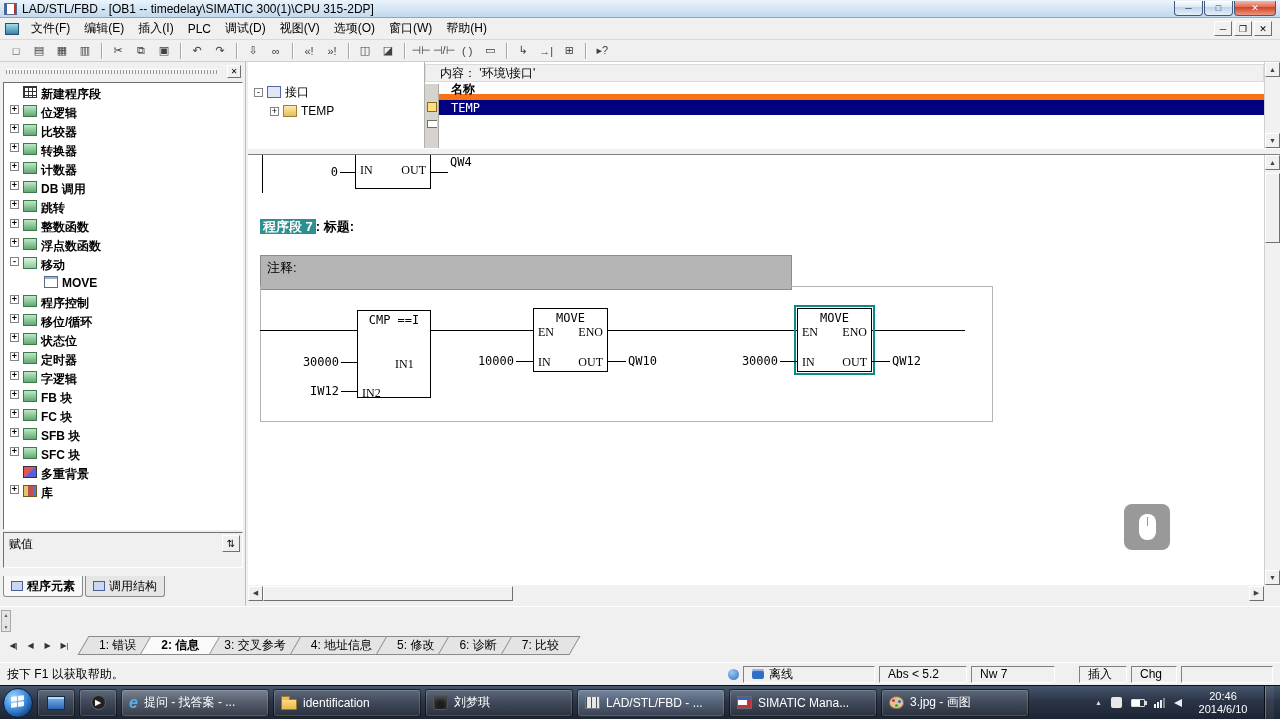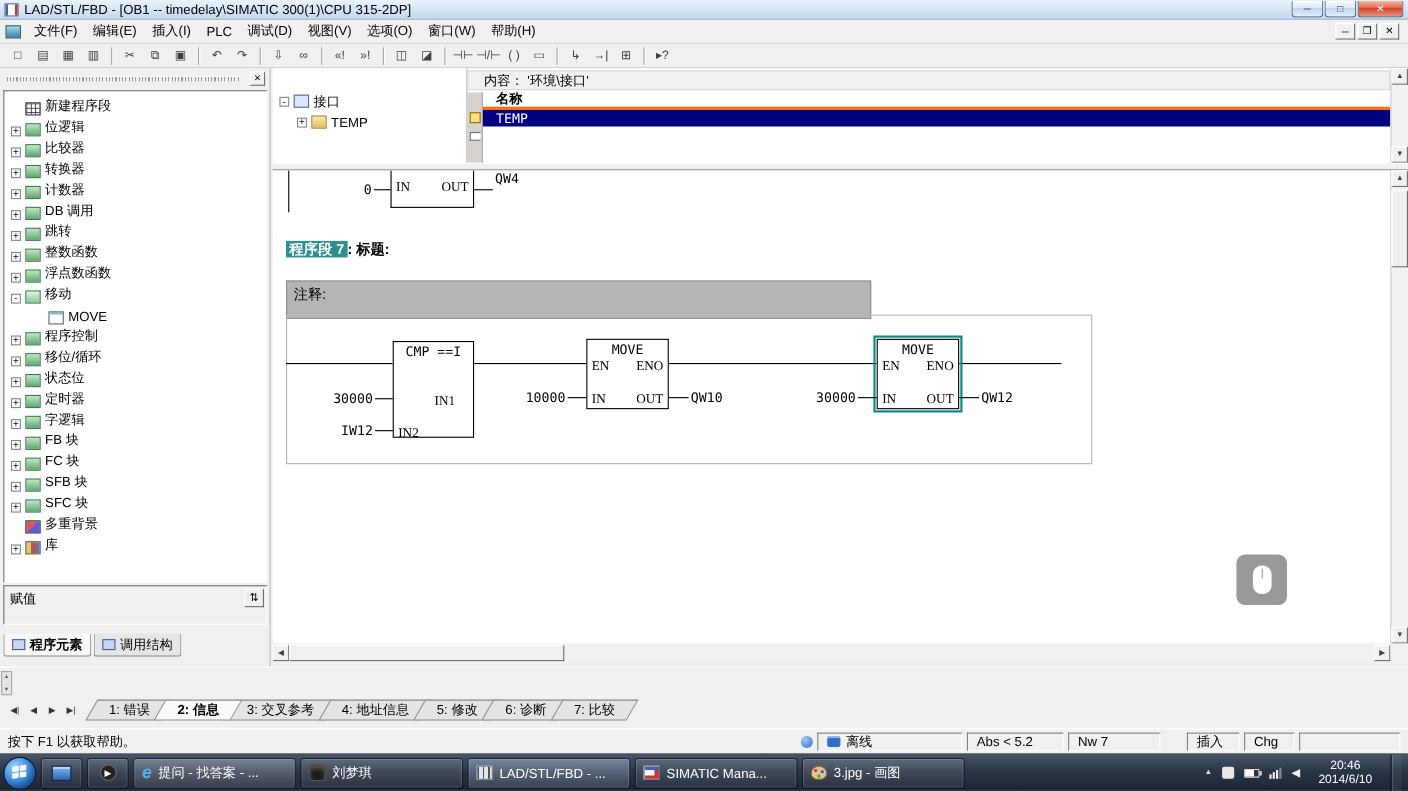--- a/index.html
+++ b/index.html
@@ -28,21 +28,21 @@
   
   .toolbar{left:0;top:40px;width:1280px;height:22px;background:#f0f0f0;border-bottom:1px solid #cfcfcf;display:flex;align-items:center;padding:0 5px;gap:1px;}
   .tbtn{min-width:22px;height:19px;display:flex;align-items:center;justify-content:center;font-size:11px;color:#404040;white-space:nowrap;}
   .tsep{width:1px;height:16px;background:#a6a6a6;margin:0 4px;box-shadow:1px 0 0 #fff;}
 
   
   .left-panel{left:0;top:62px;width:246px;height:546px;background:#f0f0f0;border-right:1px solid #bdbdbd;}
   .pane-grip{position:absolute;left:6px;top:7px;width:212px;height:5px;background:repeating-linear-gradient(90deg,#9a9a9a 0 1px,transparent 1px 3px);border-top:1px solid #fff;}
   .pane-close{position:absolute;left:227px;top:3px;width:14px;height:13px;font-size:8px;display:flex;align-items:center;justify-content:center;}
   .tree-box{position:absolute;left:3px;top:20px;width:240px;height:448px;background:#fff;border:1px solid;border-color:#707070 #fff #fff #707070;overflow:hidden;padding-top:3px;}
-  .trow{height:19px;display:flex;align-items:flex-end;gap:4px;padding-left:6px;}
+  .trow{height:19px;display:flex;align-items:flex-start;gap:4px;padding-left:6px;font-weight:bold;}
   .trow.child{padding-left:27px;}
   .exp{width:9px;height:9px;border:1px solid #848484;background:#fff;font-size:9px;line-height:7px;text-align:center;flex:0 0 auto;}
   .exp.none{visibility:hidden;}
   .ic{width:14px;height:12px;flex:0 0 auto;border:1px solid #3c7a49;background:linear-gradient(#bfe8c8,#62a872);}
   .ic-newnet{border-color:#333;background:#fff;background-image:linear-gradient(#333 1px,transparent 1px),linear-gradient(90deg,#333 1px,transparent 1px);background-size:4px 4px;}
   .ic-open{background:linear-gradient(#e0f5e4,#8cc79a);}
   .ic-leaf{border-color:#5a6a80;background:#fff;box-shadow:inset 0 2px 0 #9ab4cf;}
   .ic-multi{border-color:#333;background:linear-gradient(135deg,#e05555 50%,#5560e0 50%);}
   .ic-lib{border-color:#6d5a1e;background:linear-gradient(90deg,#e3c66a 0 4px,#c05050 4px 9px,#5a78c0 9px 14px);}
   .assign-box{position:absolute;left:3px;top:470px;width:240px;height:36px;background:#f0f0f0;border:1px solid;border-color:#707070 #fff #fff #707070;}
@@ -52,21 +52,21 @@
   .stab{height:21px;padding:2px 7px;display:flex;align-items:center;gap:4px;border:1px solid #8a8a8a;border-top:none;border-radius:0 0 3px 3px;background:#e6e6e6;margin-right:2px;}
   .stab.active{background:#f8f8f8;font-weight:bold;}
   .tabicon{width:12px;height:10px;background:#cdd6f0;border:1px solid #45609a;}
 
   
   .decl{left:248px;top:62px;width:1032px;height:86px;background:#fff;}
   .decl-row{position:absolute;display:flex;align-items:center;gap:4px;height:16px;}
   .decl-div{position:absolute;left:176px;top:0;width:1px;height:86px;background:#b0b0b0;}
   .content-bar{position:absolute;left:177px;top:2px;width:839px;height:18px;background:#f0f0f0;border:1px solid #dadada;display:flex;align-items:center;padding-left:14px;}
   .marker-col{position:absolute;left:177px;top:22px;width:14px;height:64px;background:#d6d3ce;border-right:1px solid #a8a8a8;}
-  .name-header{position:absolute;left:191px;top:22px;width:825px;height:16px;border-bottom:3px solid #f97316;display:flex;align-items:center;padding-left:12px;font-weight:bold;}
+  .name-header{position:absolute;left:191px;top:22px;width:825px;height:16px;border-bottom:6px solid #f97316;display:flex;align-items:center;padding-left:12px;font-weight:bold;}
   .temp-row{position:absolute;left:191px;top:38px;width:825px;height:15px;background:#000080;color:#fff;display:flex;align-items:center;padding-left:12px;}
   .row-marker{position:absolute;left:179px;top:40px;width:10px;height:10px;background:#ffe07a;border:1px solid #8a6a20;}
   .insert-marker{position:absolute;left:179px;top:58px;width:10px;height:8px;border:1px solid #707070;border-right:none;background:#fff;}
   .decl-scroll{position:absolute;left:1016px;top:0;width:16px;height:86px;background:#f1f1f1;border-left:1px solid #d0d0d0;display:flex;flex-direction:column;justify-content:space-between;}
   .sarrow{width:15px;height:15px;font-size:7px;display:flex;align-items:center;justify-content:center;color:#404040;}
   .hsplit{left:248px;top:148px;width:1032px;height:7px;background:#f0f0f0;border-top:1px solid #fff;border-bottom:1px solid #808080;}
 
   
   .editor{left:248px;top:155px;width:1016px;height:430px;background:#fff;overflow:hidden;}
   .wire{position:absolute;background:#000;height:1px;}
@@ -509,20 +509,24 @@
     <span class="ic-pin1"></span>
   </div>
   <div class="pinbtn">
     <span class="ic-pin2">▶</span>
   </div>
   <div class="taskbtn hot">
     <span class="ie-e">e</span>
     <span class="tlab">提问 - 找答案 - ...</span>
   </div>
   <div class="taskbtn">
+    <span class="ic-folder-tb"></span>
+    <span class="tlab">identification</span>
+  </div>
+  <div class="taskbtn">
     <span class="ic-dark"></span>
     <span class="tlab">刘梦琪</span>
   </div>
   <div class="taskbtn active">
     <span class="ic-lad"></span>
     <span class="tlab">LAD/STL/FBD - ...</span>
   </div>
   <div class="taskbtn">
     <span class="ic-simatic"></span>
     <span class="tlab">SIMATIC Mana...</span>

